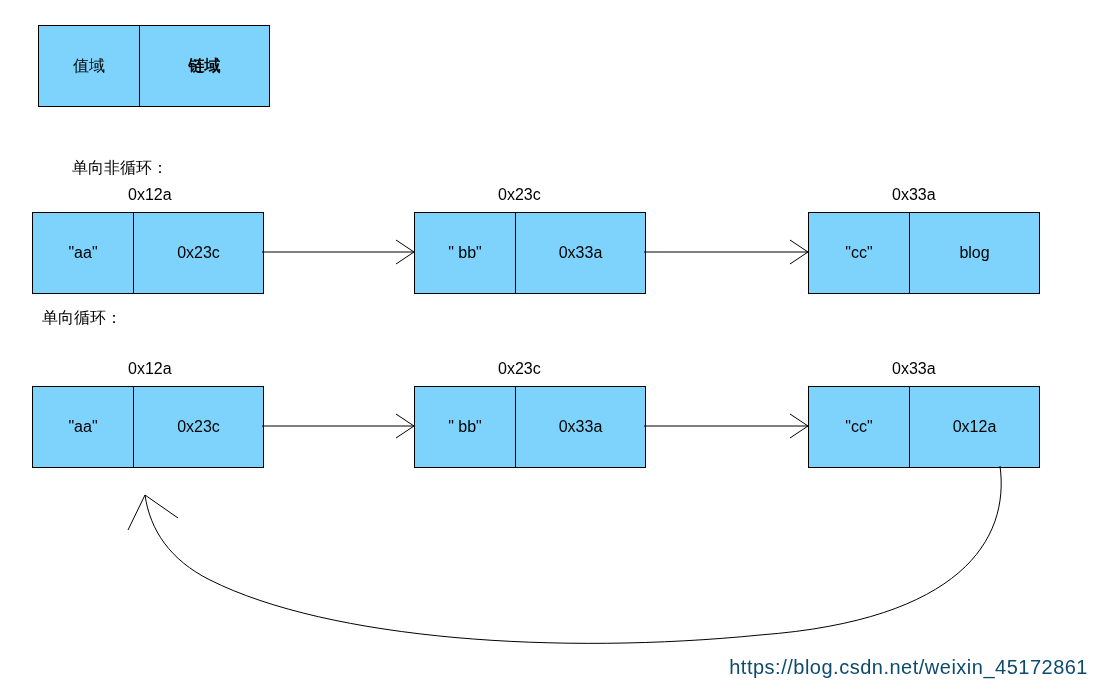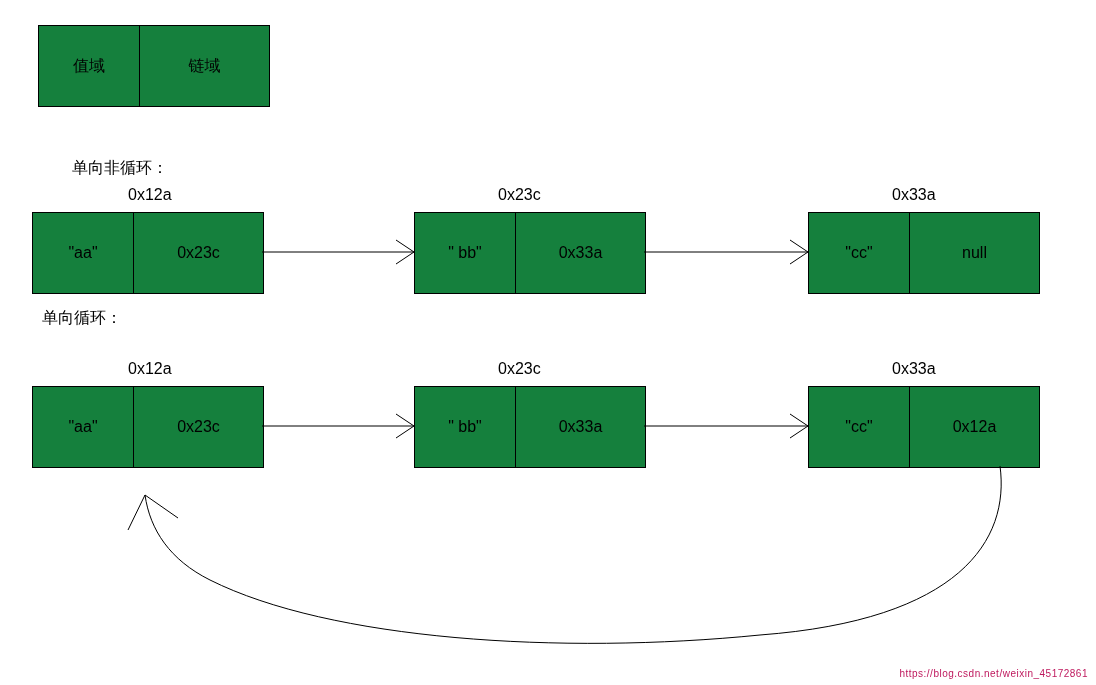--- a/index.html
+++ b/index.html
@@ -18,21 +18,21 @@
   .label {
     position: absolute;
     white-space: nowrap;
   }
   .node {
     position: absolute;
     border: 1px solid #000;
     display: flex;
     flex-direction: row;
     align-items: stretch;
-    background: #15803d;
+    background: #7dd3fc;
   }
   .cell {
     display: flex;
     align-items: center;
     justify-content: center;
     white-space: nowrap;
     font-size: 16px;
   }
   .sep {
     width: 1px;
@@ -48,36 +48,36 @@
   svg.overlay line,
   svg.overlay path {
     stroke: #000;
     stroke-width: 1;
     fill: none;
   }
   .watermark {
     position: absolute;
     right: 8px;
     bottom: 6px;
-    font-size: 10px;
-    color: #be185d;
+    font-size: 20px;
+    color: #0c4a6e;
     letter-spacing: 0.5px;
   }
 </style>
 </head>
 <body>
 
 <div class="canvas">
 
   <div class="node" style="left:38px; top:25px; width:230px; height:80px;">
     <div class="cell" style="width:100px;">
       <span>值域</span>
     </div>
     <div class="sep"></div>
-    <div class="cell" style="flex:1;">
+    <div class="cell" style="flex:1;font-weight:bold;">
       <span>链域</span>
     </div>
   </div>
 
   <div class="label" style="left:32px; top:158px;margin-left:40px;">单向非循环：</div>
 
   <div class="label" style="left:128px; top:186px;">0x12a</div>
   <div class="node" style="left:32px; top:212px; width:230px; height:80px;">
     <div class="cell" style="width:100px;">
       <span>"aa"</span>
@@ -99,21 +99,21 @@
     </div>
   </div>
 
   <div class="label" style="left:892px; top:186px;">0x33a</div>
   <div class="node" style="left:808px; top:212px; width:230px; height:80px;">
     <div class="cell" style="width:100px;">
       <span>"cc"</span>
     </div>
     <div class="sep"></div>
     <div class="cell" style="flex:1;">
-      <span>null</span>
+      <span>blog</span>
     </div>
   </div>
 
   <div class="label" style="left:42px; top:308px;">单向循环：</div>
 
   <div class="label" style="left:128px; top:360px;">0x12a</div>
   <div class="node" style="left:32px; top:386px; width:230px; height:80px;">
     <div class="cell" style="width:100px;">
       <span>"aa"</span>
     </div>

